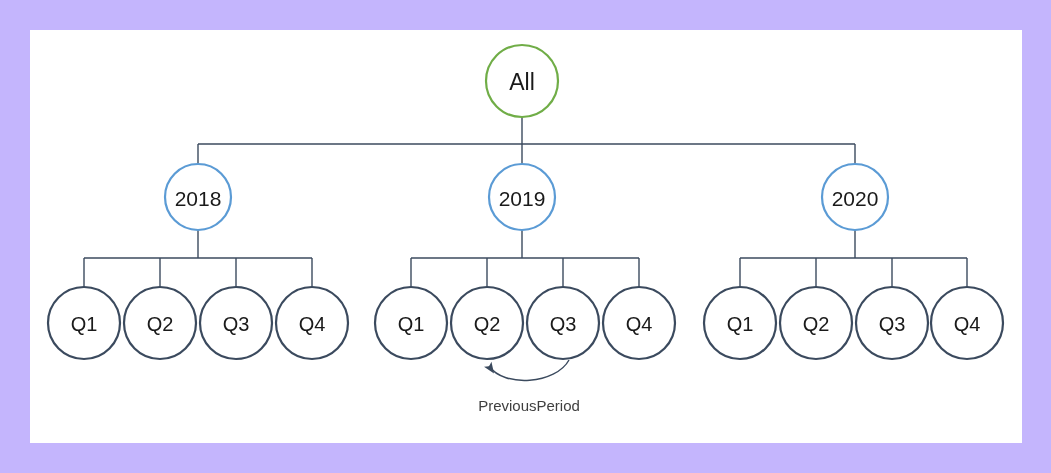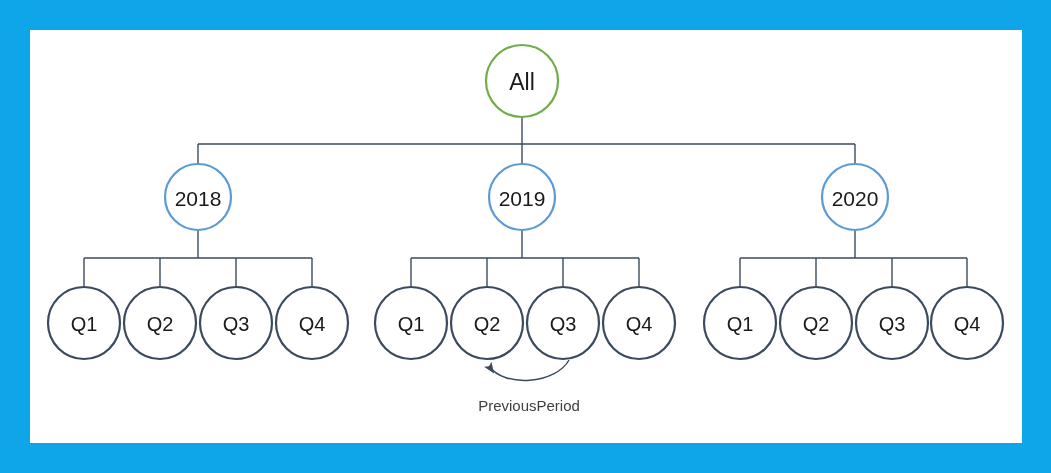--- a/index.html
+++ b/index.html
@@ -8,21 +8,21 @@
     background: #e3e3e3;
     width: 1051px;
     height: 473px;
     overflow: hidden;
     font-family: "Liberation Sans", sans-serif;
   }
   #root {
     position: relative;
     width: 1051px;
     height: 473px;
-    background: #0ea5e9;
+    background: #c4b5fd;
   }
   #canvas {
     position: absolute;
     left: 30px;
     top: 30px;
     width: 992px;
     height: 413px;
     background: #ffffff;
   }
   #diagram {

